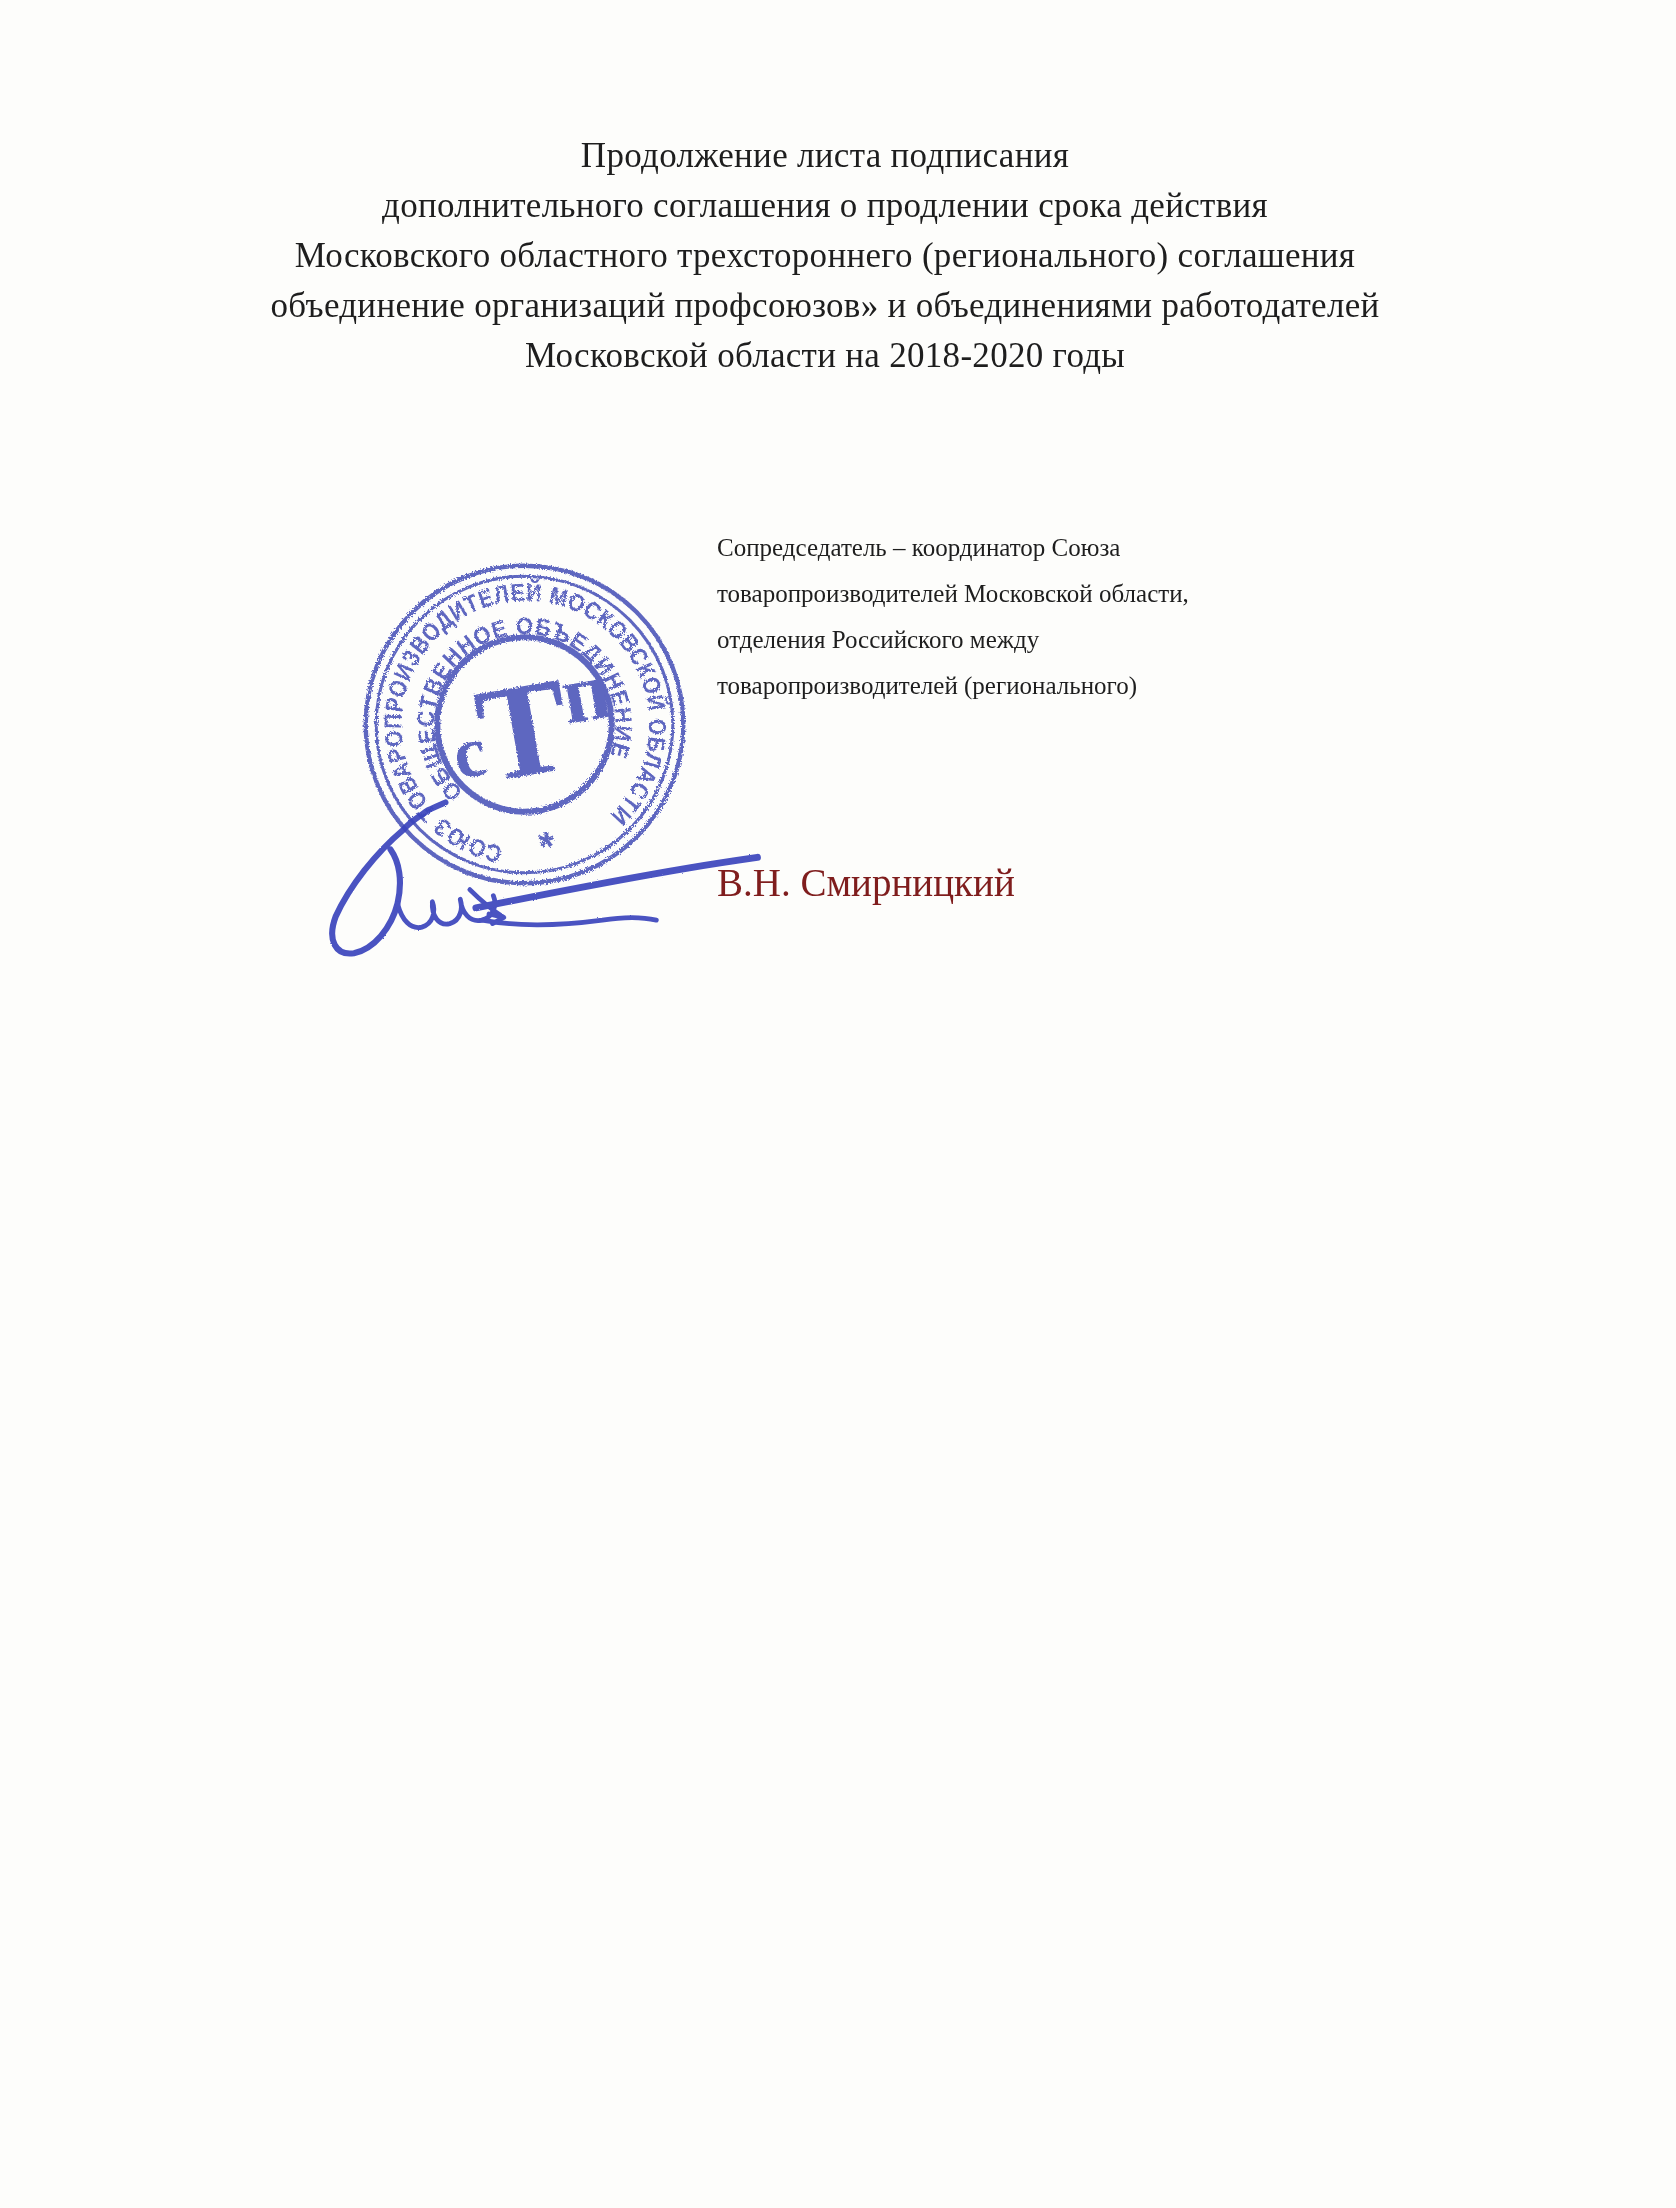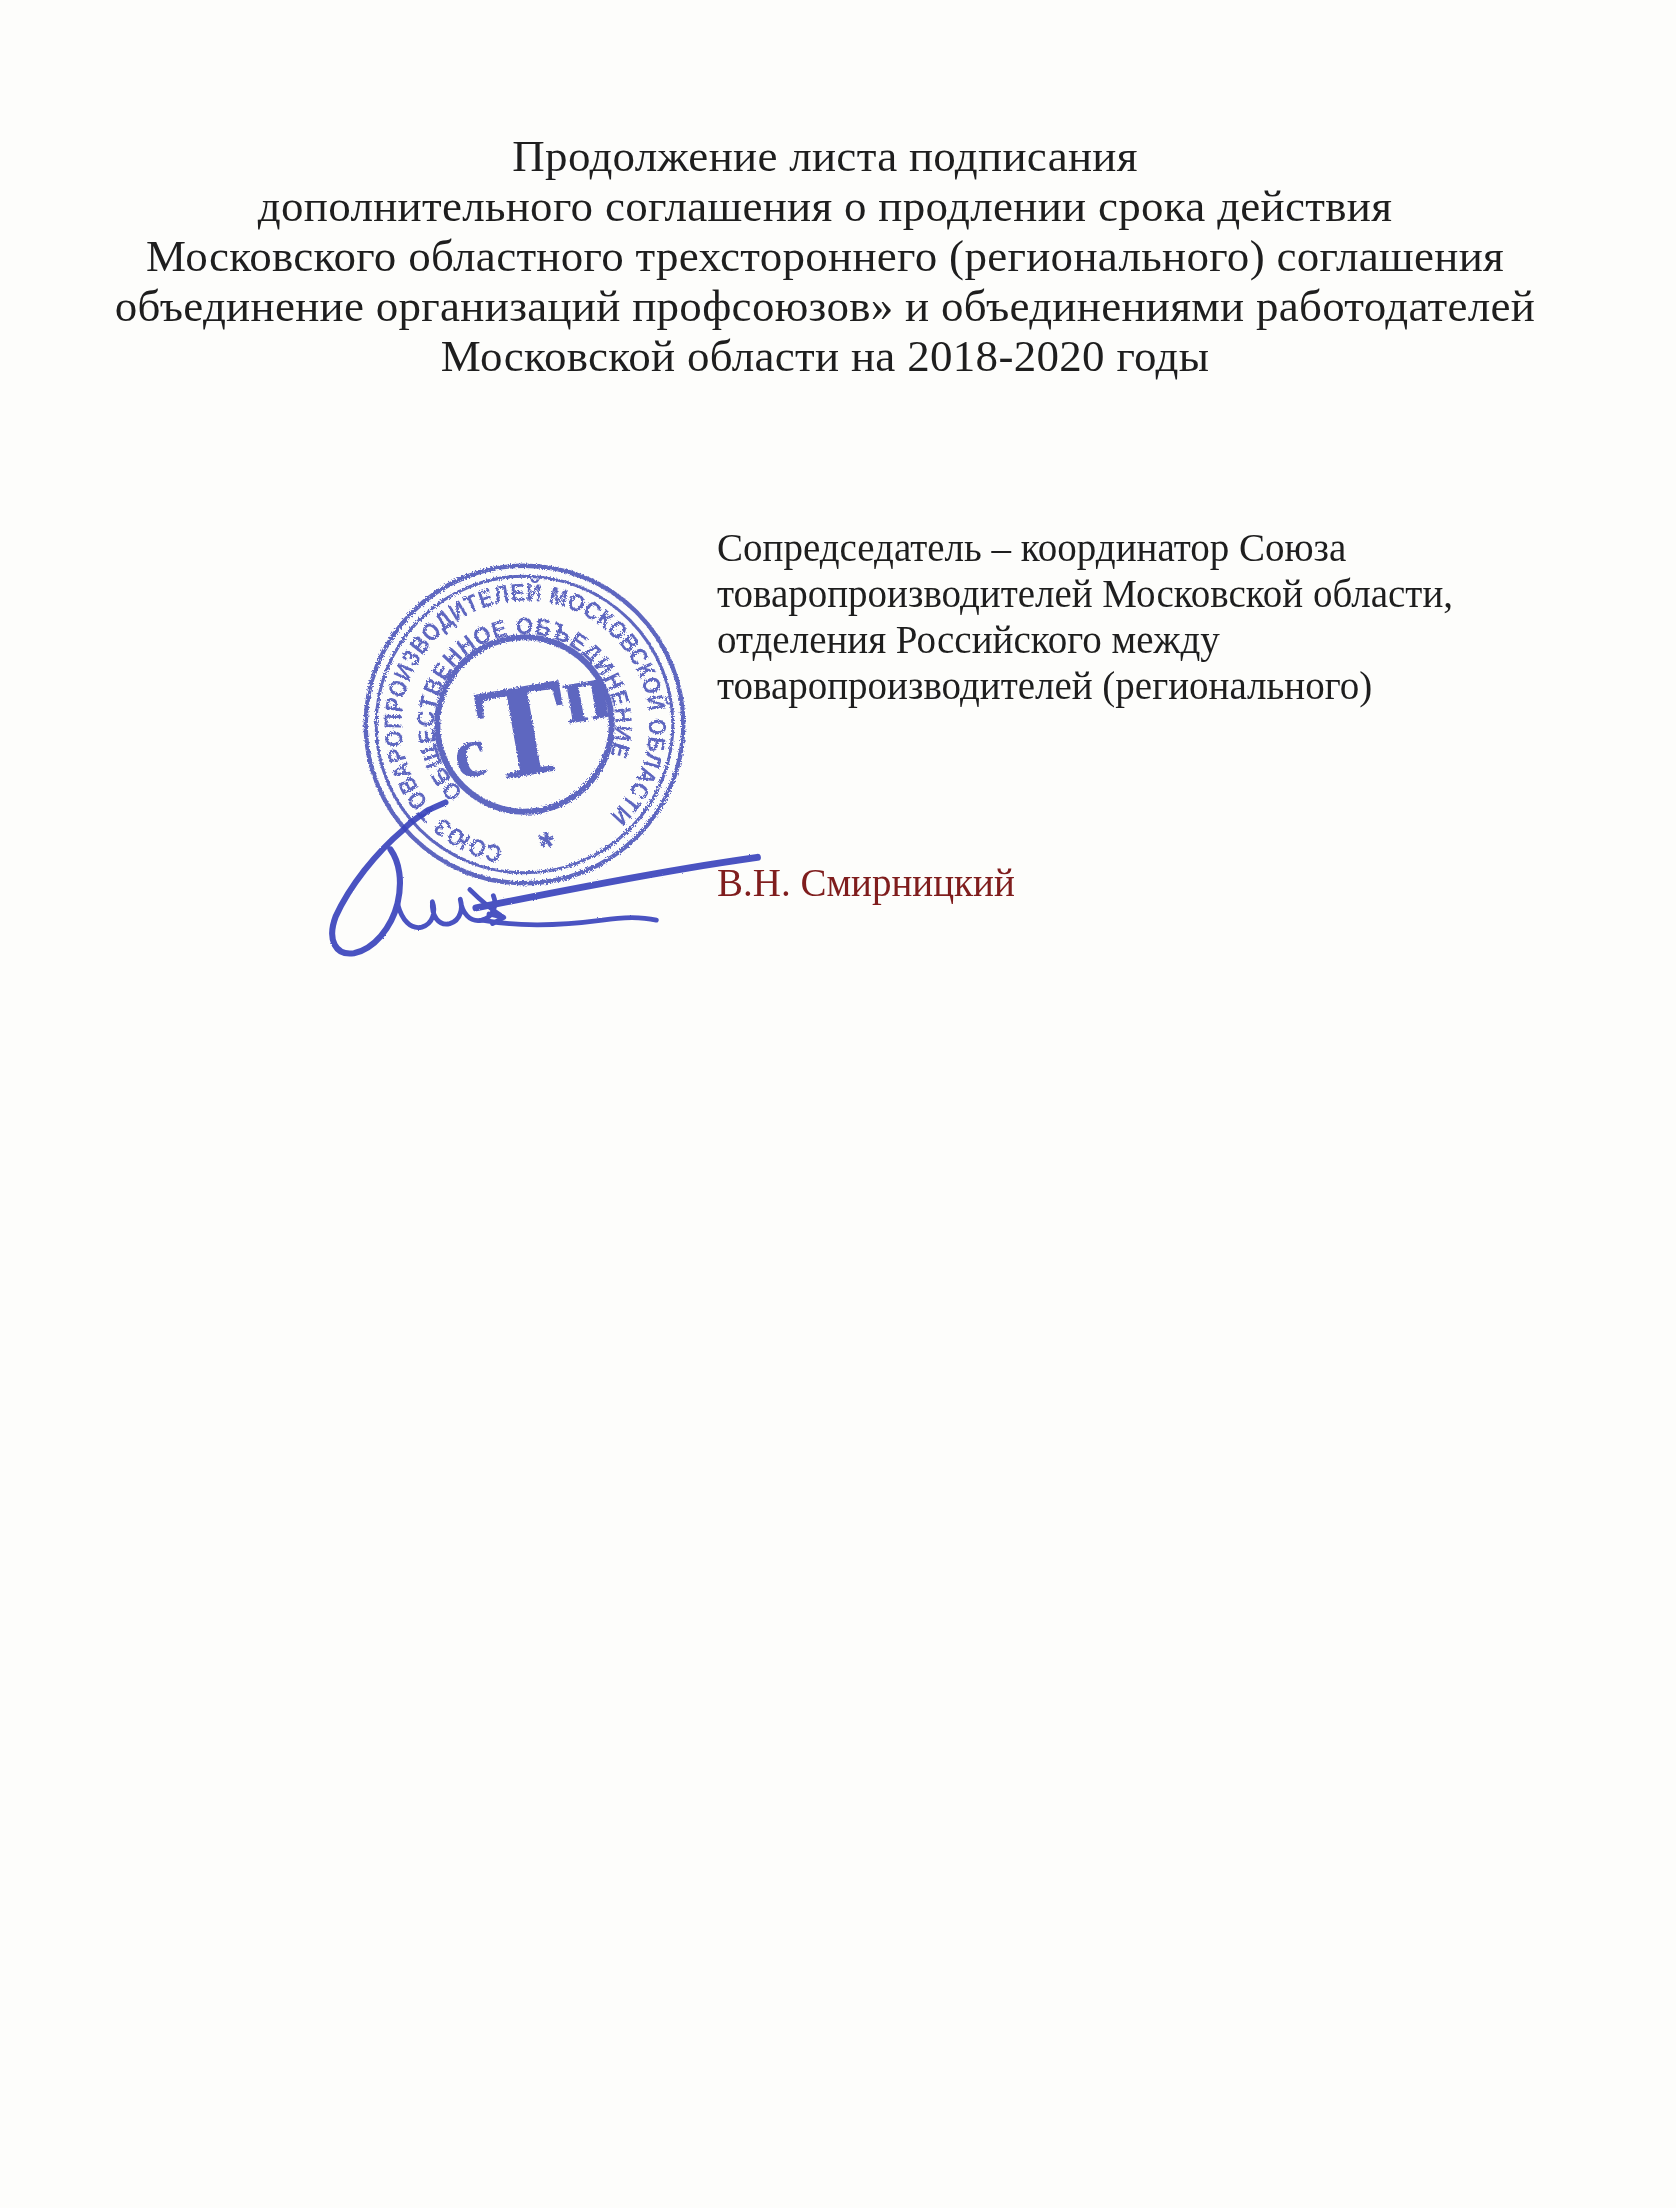--- a/index.html
+++ b/index.html
@@ -9,29 +9,29 @@
     margin:0 auto;
     background:#fdfdfb;
     overflow:hidden;
     font-family:"Liberation Serif", serif;
     color:#1f1f1f;
   }
   .title-block{
     position:absolute;
     left:74px;top:131px;width:1502px;
     text-align:center;
-    font-size:45px;line-height:50px;
+    font-size:35px;line-height:50px;
     letter-spacing:0.3px;
     color:#1e1e1e;
   }
   .signatory-block{
     position:absolute;
     left:717px;top:525px;width:830px;
     text-align:left;
-    font-size:39px;line-height:46px;
+    font-size:25px;line-height:46px;
     color:#1e1e1e;
   }
   .signatory-name{
     position:absolute;
     left:717px;top:861px;
     font-size:39px;line-height:44px;
     color:#7f1d1d;
   }
   .stamp-svg{
     position:absolute;

